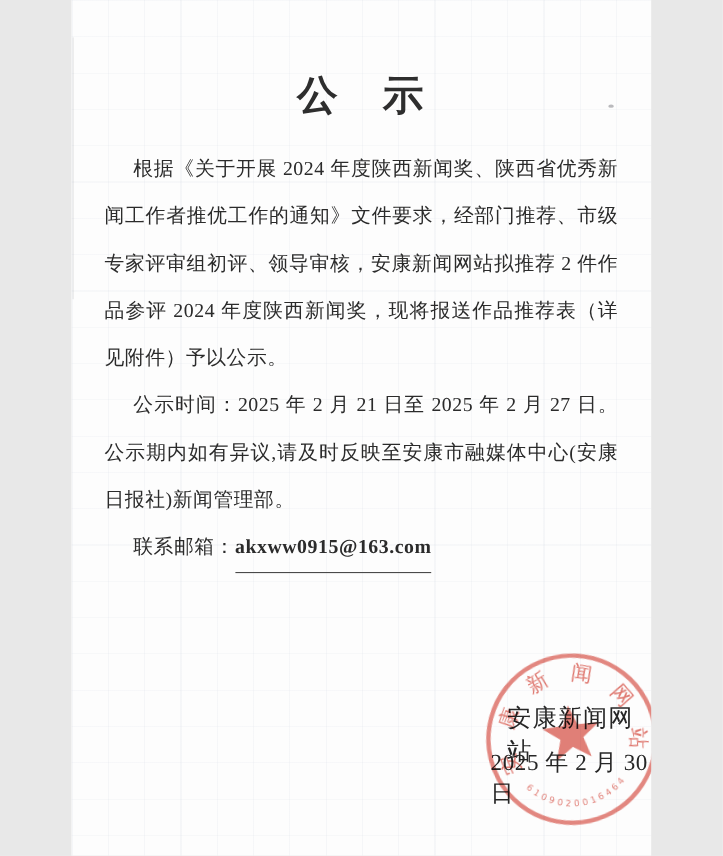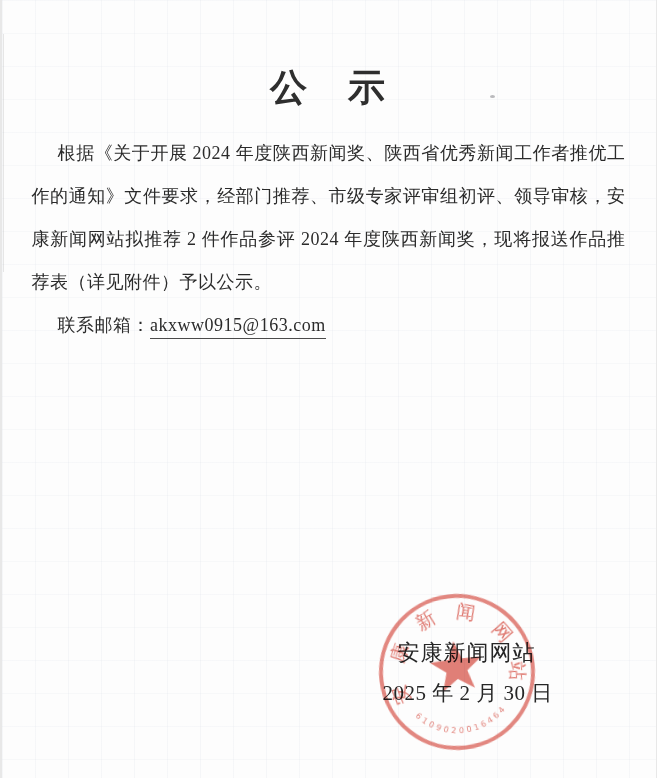--- a/index.html
+++ b/index.html
@@ -1,18 +1,18 @@
 <!DOCTYPE html>
 <html><head>
 <meta charset="utf-8">
 <style>
   html, body { margin: 0; padding: 0; background: #e8e8e8; }
   .page {
     position: relative;
-    width: 654px;
+    width: 527px;
     height: 778px;
     margin: 0 auto;
     background-color: #fdfdfd;
     background-image:
       repeating-linear-gradient(to right, rgba(210,216,226,0.18) 0 1px, transparent 1px 33px),
       repeating-linear-gradient(to bottom, rgba(210,216,226,0.14) 0 1px, transparent 1px 33px);
     overflow: hidden;
     font-family: "Liberation Serif", "DejaVu Serif", serif;
     color: #2b2b2b;
   }
@@ -31,21 +31,22 @@
     font-size: 18px;
     line-height: 43px;
     text-align: justify;
     letter-spacing: 0.5px;
   }
   .para { margin: 0; text-indent: 1.45em; }
   .para-attach { margin: 0; text-indent: 2em; }
   .email-underline {
     text-decoration: none;
     border-bottom: 1px solid #4a4a4a;
-    padding-bottom: 3px;
+    padding-bottom: 13px;
+    font-weight: bold;
   }
   .signature-name {
     position: absolute;
     left: 396px;
     top: 638px;
     font-size: 22px;
     letter-spacing: 1px;
     color: #262626;
     z-index: 2;
   }
@@ -93,20 +94,21 @@
 
 <div class="page">
 
   <h1 class="doc-title">公　示</h1>
 
   <div class="scan-speck"></div>
   <div class="scan-edge-line"></div>
 
   <div class="body-text">
     <p class="para">根据《关于开展 2024 年度陕西新闻奖、陕西省优秀新闻工作者推优工作的通知》文件要求，经部门推荐、市级专家评审组初评、领导审核，安康新闻网站拟推荐 2 件作品参评 2024 年度陕西新闻奖，现将报送作品推荐表（详见附件）予以公示。</p>
+    <p class="para">公示时间：2025 年 2 月 21 日至 2025 年 2 月 27 日。公示期内如有异议,请及时反映至安康市融媒体中心(安康日报社)新闻管理部。</p>
     <p class="para"><span>联系邮箱：</span><span class="email-underline">akxww0915@163.com</span></p>
   </div>
 
   <div class="signature-name">安康新闻网站</div>
   <div class="signature-date">2025 年 2 月 30 日</div>
 
   <svg class="seal" viewBox="0 0 160 160" xmlns="http://www.w3.org/2000/svg">
     <defs>
       <path id="seal-name-arc" d="M 31.1,102.8 A 54 54 0 1 1 128.9,102.8" fill="none"></path>
       <path id="seal-number-arc" d="M 31.9,117.6 A 61 61 0 0 0 128.1,117.6" fill="none"></path>

